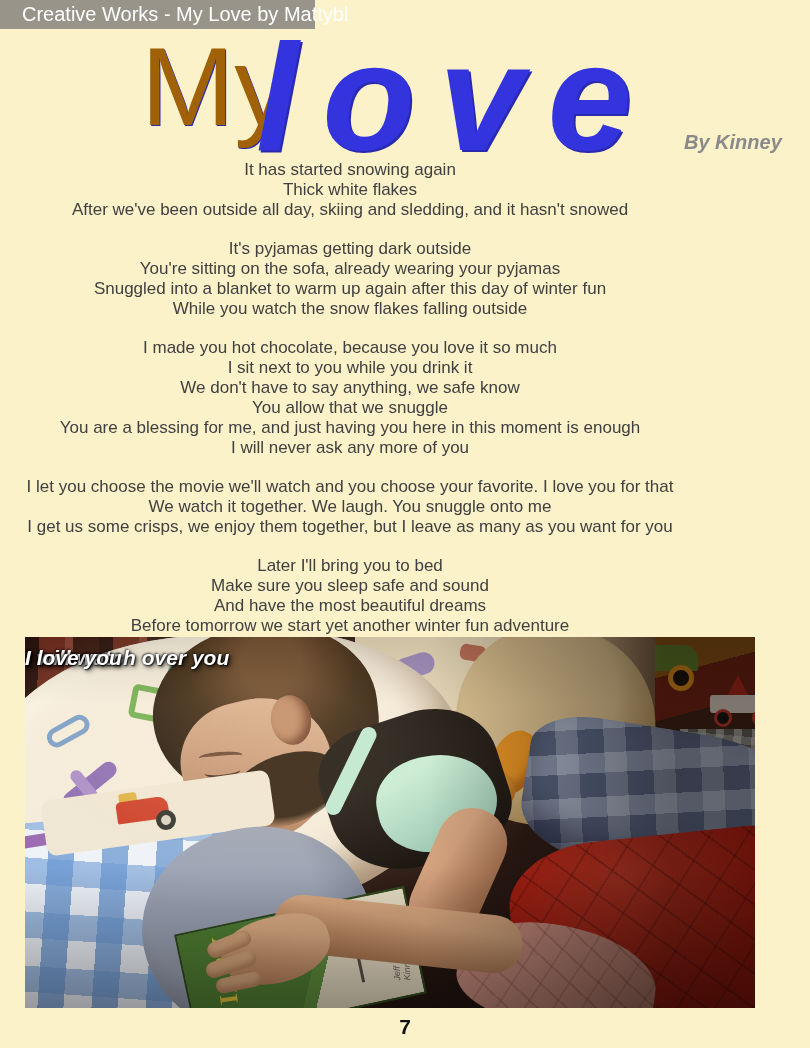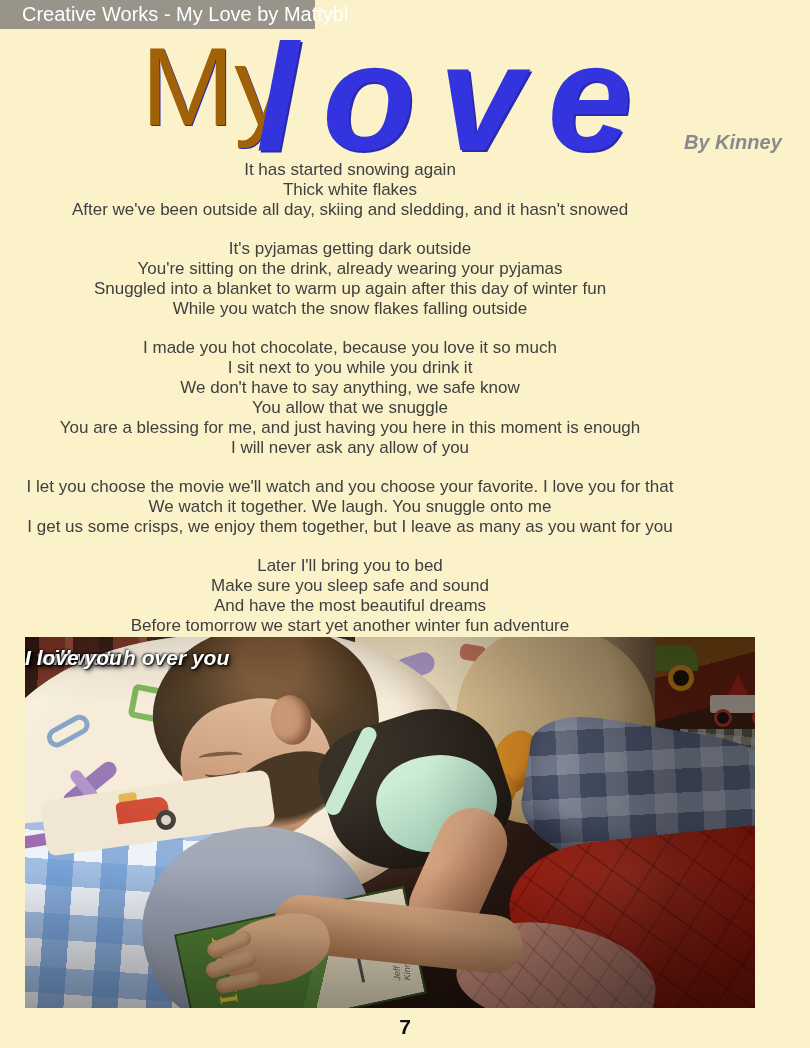--- a/index.html
+++ b/index.html
@@ -183,31 +183,31 @@
 </div>
 
 <div class="poem">
   <div class="stanza">
     <div class="poem-line">It has started snowing again</div>
     <div class="poem-line">Thick white flakes</div>
     <div class="poem-line">After we've been outside all day, skiing and sledding, and it hasn't snowed</div>
   </div>
   <div class="stanza">
     <div class="poem-line">It's pyjamas getting dark outside</div>
-    <div class="poem-line">You're sitting on the drink, already wearing your pyjamas</div>
+    <div class="poem-line">You're sitting on the sofa, already wearing your pyjamas</div>
     <div class="poem-line">Snuggled into a blanket to warm up again after this day of winter fun</div>
     <div class="poem-line">While you watch the snow flakes falling outside</div>
   </div>
   <div class="stanza">
     <div class="poem-line">I made you hot chocolate, because you love it so much</div>
     <div class="poem-line">I sit next to you while you drink it</div>
     <div class="poem-line">We don't have to say anything, we safe know</div>
     <div class="poem-line">You allow that we snuggle</div>
     <div class="poem-line">You are a blessing for me, and just having you here in this moment is enough</div>
-    <div class="poem-line">I will never ask any allow of you</div>
+    <div class="poem-line">I will never ask any more of you</div>
   </div>
   <div class="stanza">
     <div class="poem-line">I let you choose the movie we'll watch and you choose your favorite. I love you for that</div>
     <div class="poem-line">We watch it together. We laugh. You snuggle onto me</div>
     <div class="poem-line">I get us some crisps, we enjoy them together, but I leave as many as you want for you</div>
   </div>
   <div class="stanza">
     <div class="poem-line">Later I'll bring you to bed</div>
     <div class="poem-line">Make sure you sleep safe and sound</div>
     <div class="poem-line">And have the most beautiful dreams</div>

